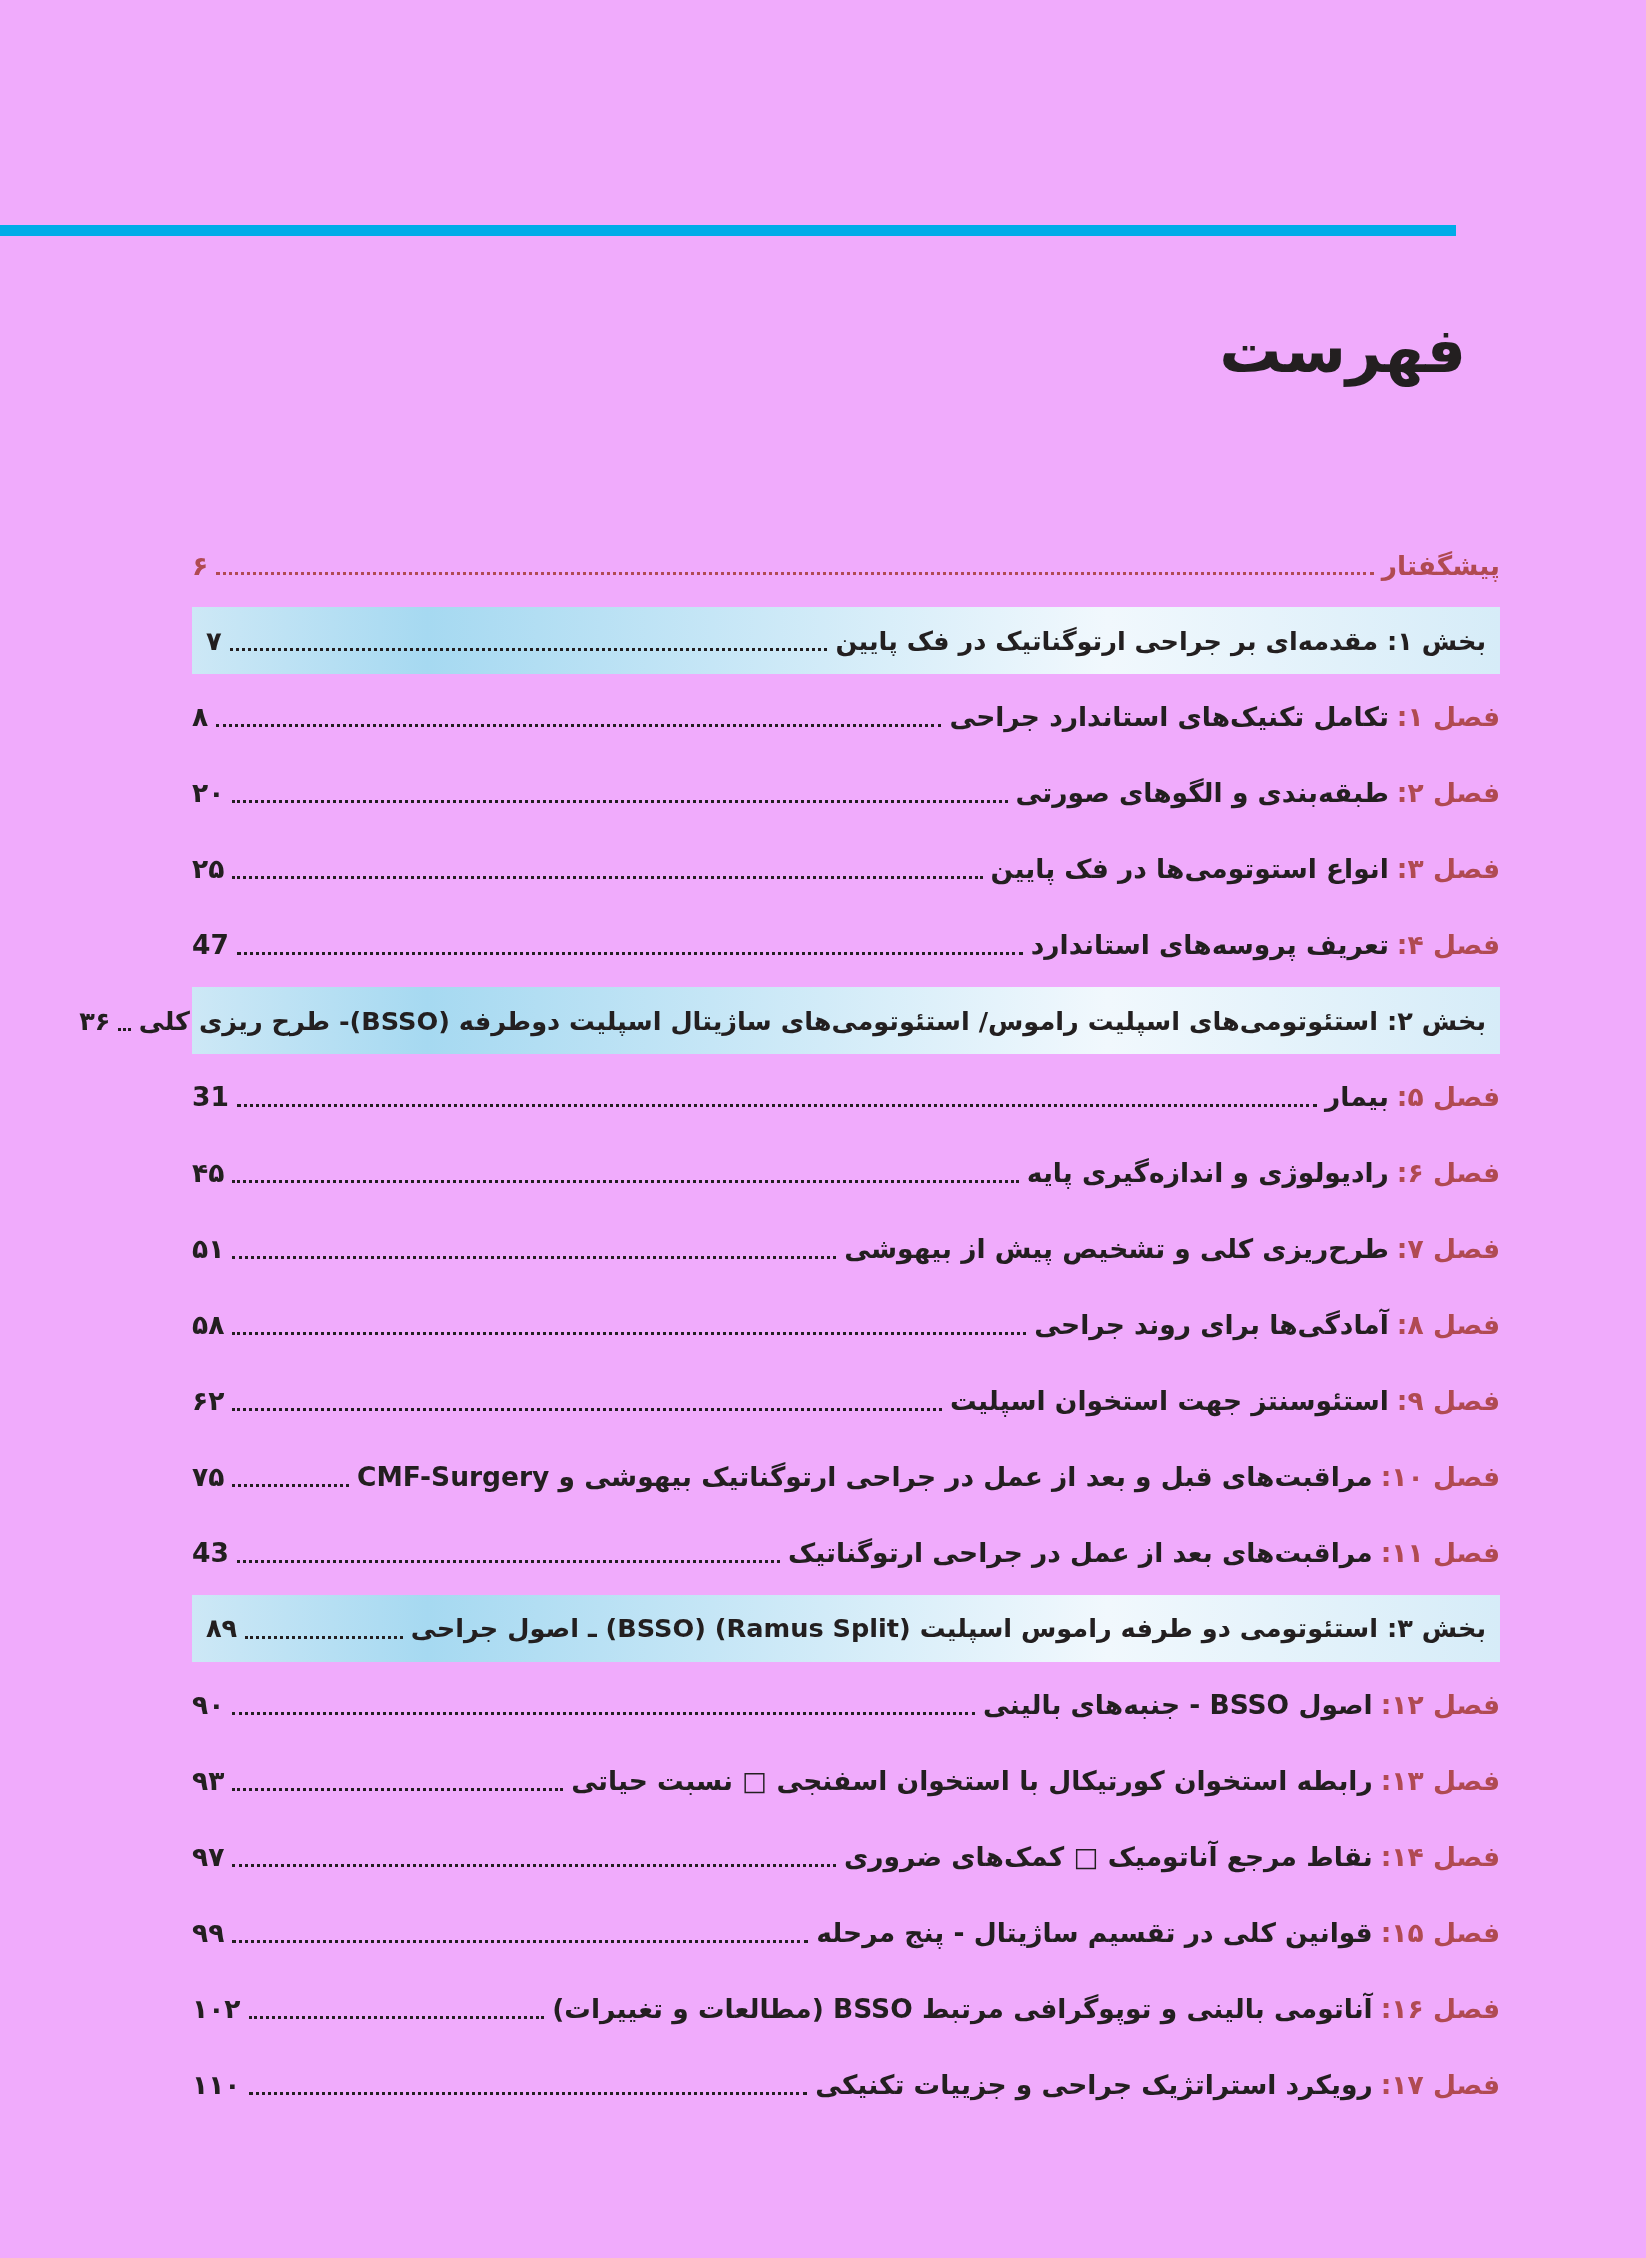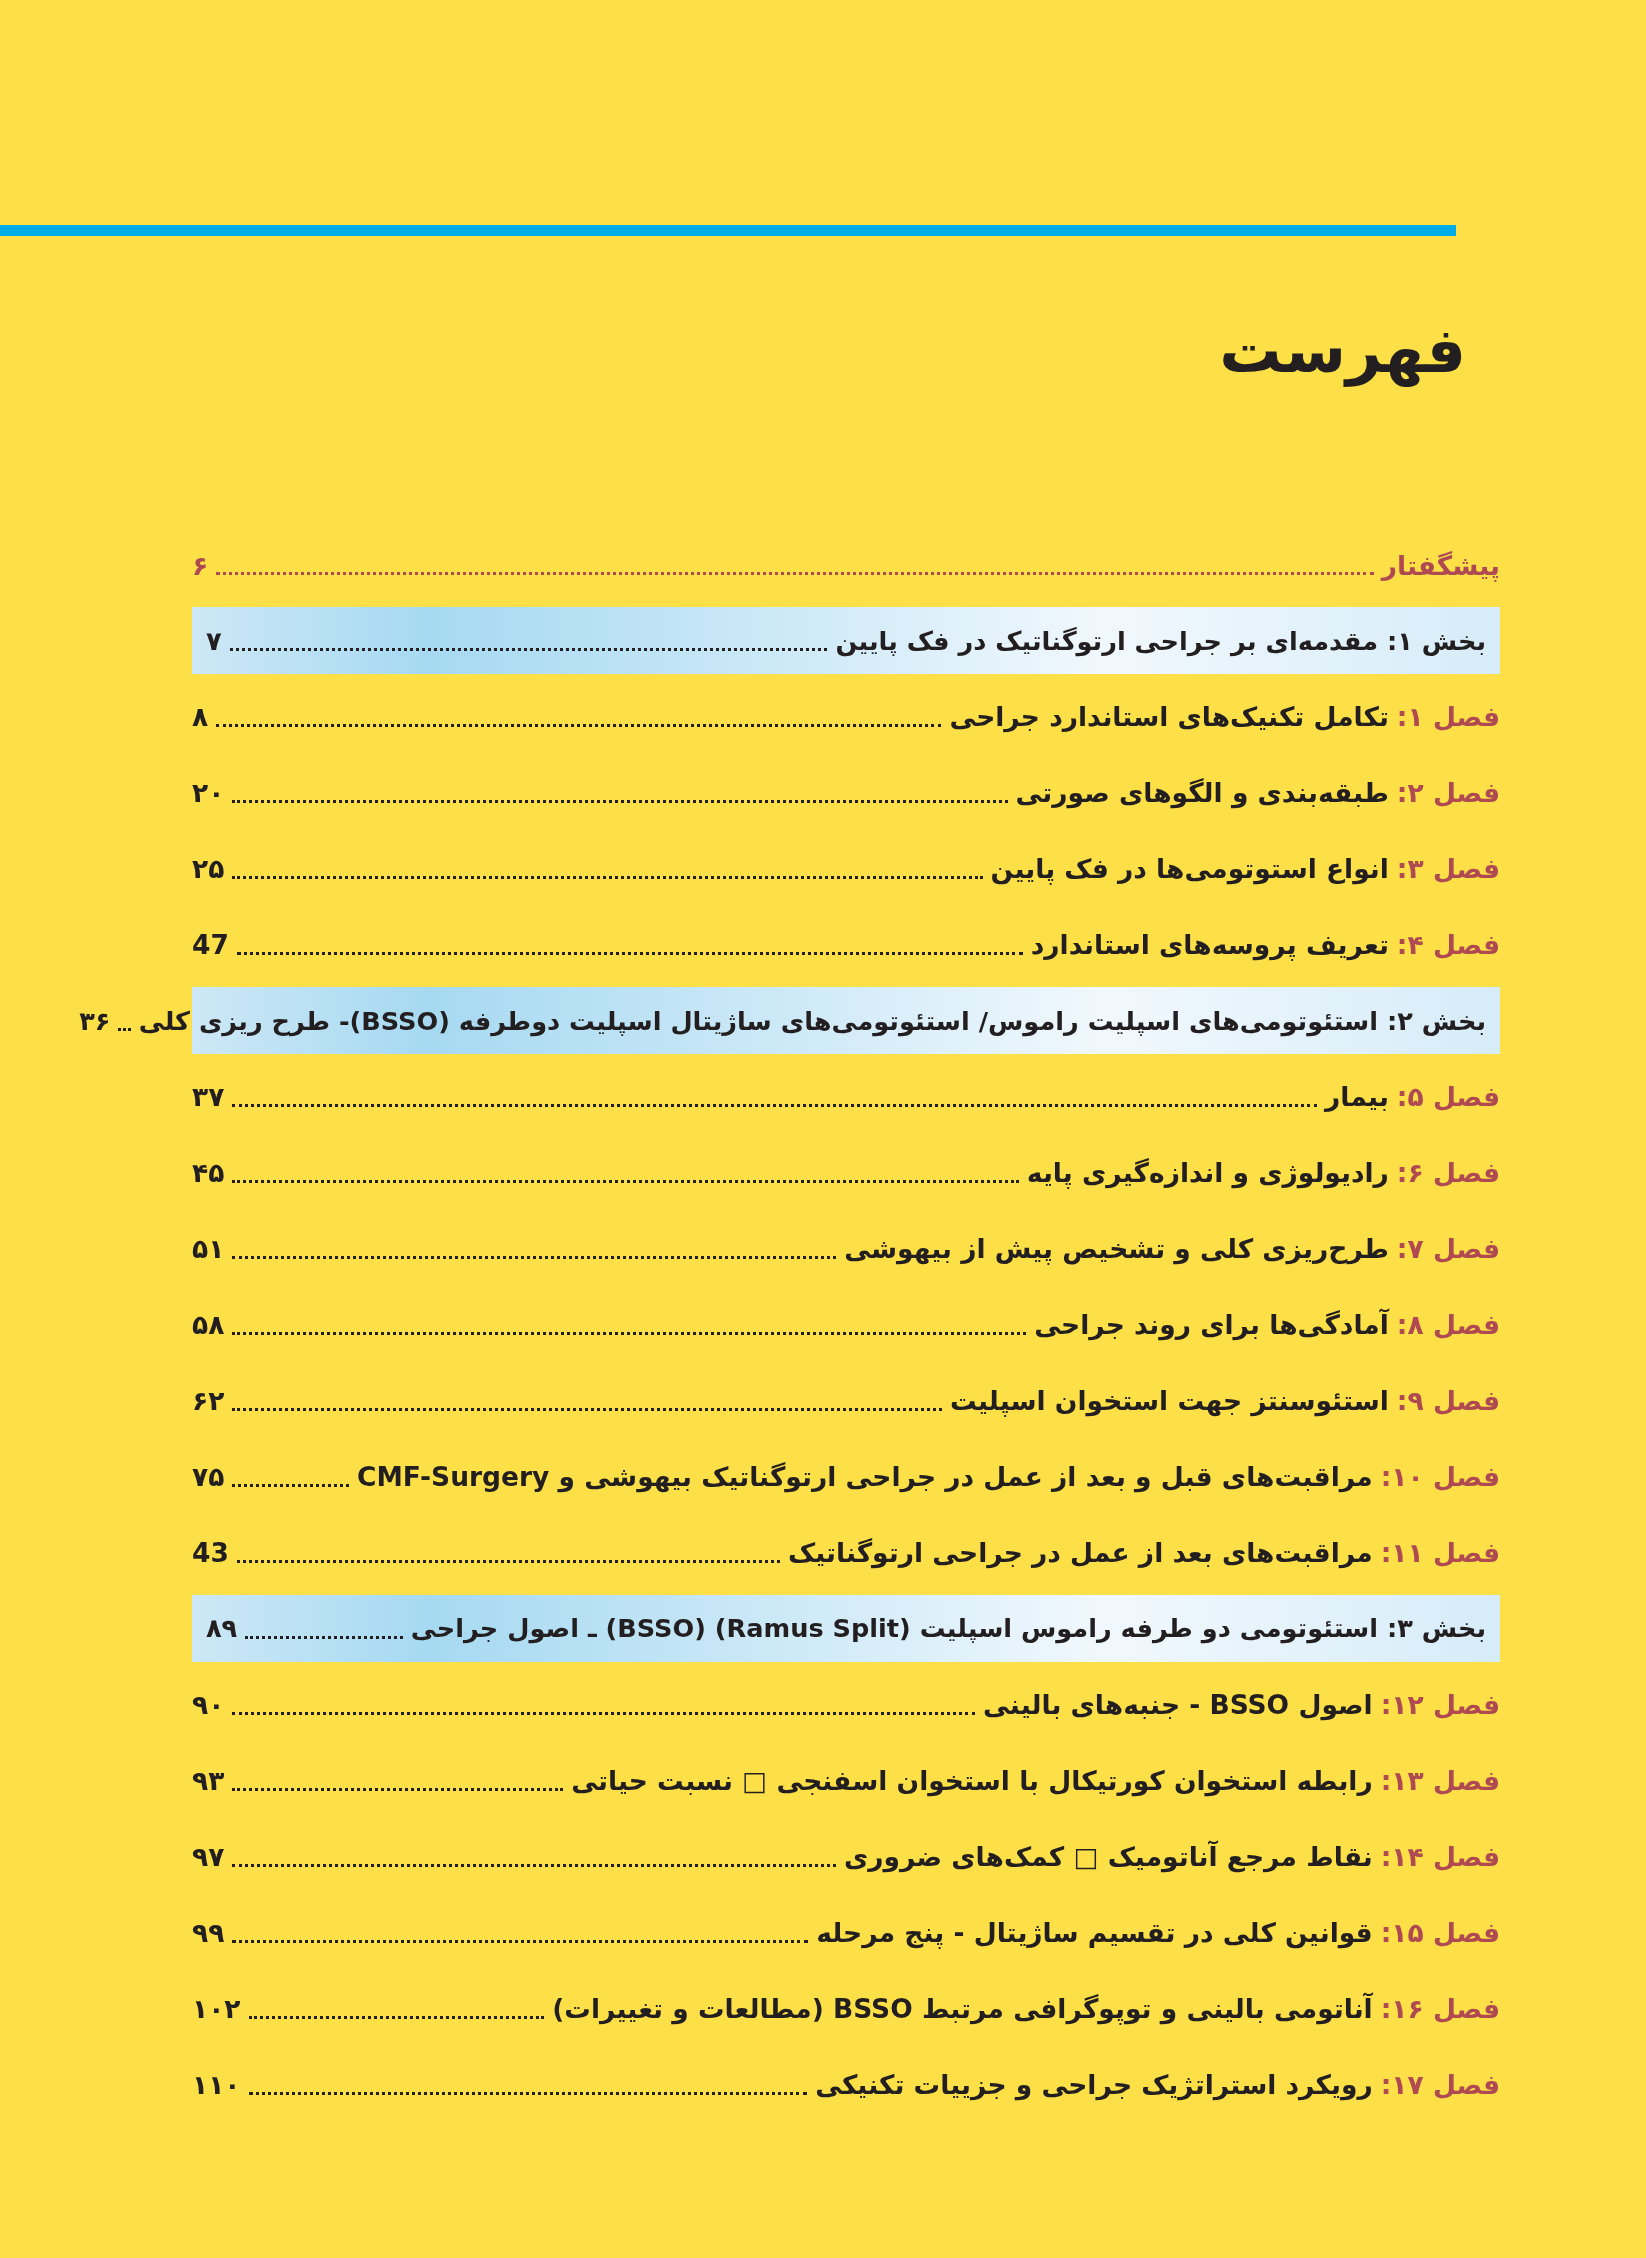--- a/index.html
+++ b/index.html
@@ -1,21 +1,21 @@
 <!DOCTYPE html>
 <html lang="fa" style="--bar-blue: #00ace8; --accent-red: #b04a52; --ink: #231f20;font-size:14px"><head>
 <meta charset="utf-8">
 <style>
   html, body { margin: 0; padding: 0; background: #ffffff; }
 
   .page {
     position: relative;
     width: 1646px;
     height: 2258px;
-    background: #fde047;
+    background: #f0abfc;
     overflow: hidden;
     font-family: "DejaVu Sans", sans-serif;
   }
 
   .topbar {
     position: absolute;
     left: 0;
     top: 225px;
     width: 1456px;
     height: 10.6px;
@@ -119,21 +119,21 @@
       </div>
       <div class="row section" style="background: linear-gradient(90deg, rgb(205, 232, 246) 0%, rgb(166, 217, 241) 18%, rgb(241, 248, 253) 70%, rgb(214, 236, 248) 100%);">
         <span class="ttl">بخش ۲: استئوتومی‌های اسپلیت راموس/ استئوتومی‌های ساژیتال اسپلیت دوطرفه (BSSO)- طرح ریزی کلی</span>
         <span class="leader"></span>
         <span class="pg">۳۶</span>
       </div>
       <div class="row chapter">
         <span class="label">فصل ۵:</span>
         <span class="ttl">بیمار</span>
         <span class="leader"></span>
-        <span class="pg">۳۷</span>
+        <span class="pg">31</span>
       </div>
       <div class="row chapter">
         <span class="label">فصل ۶:</span>
         <span class="ttl">رادیولوژی و اندازه‌گیری پایه</span>
         <span class="leader"></span>
         <span class="pg">۴۵</span>
       </div>
       <div class="row chapter">
         <span class="label">فصل ۷:</span>
         <span class="ttl">طرح‌ریزی کلی و تشخیص پیش از بیهوشی</span>

